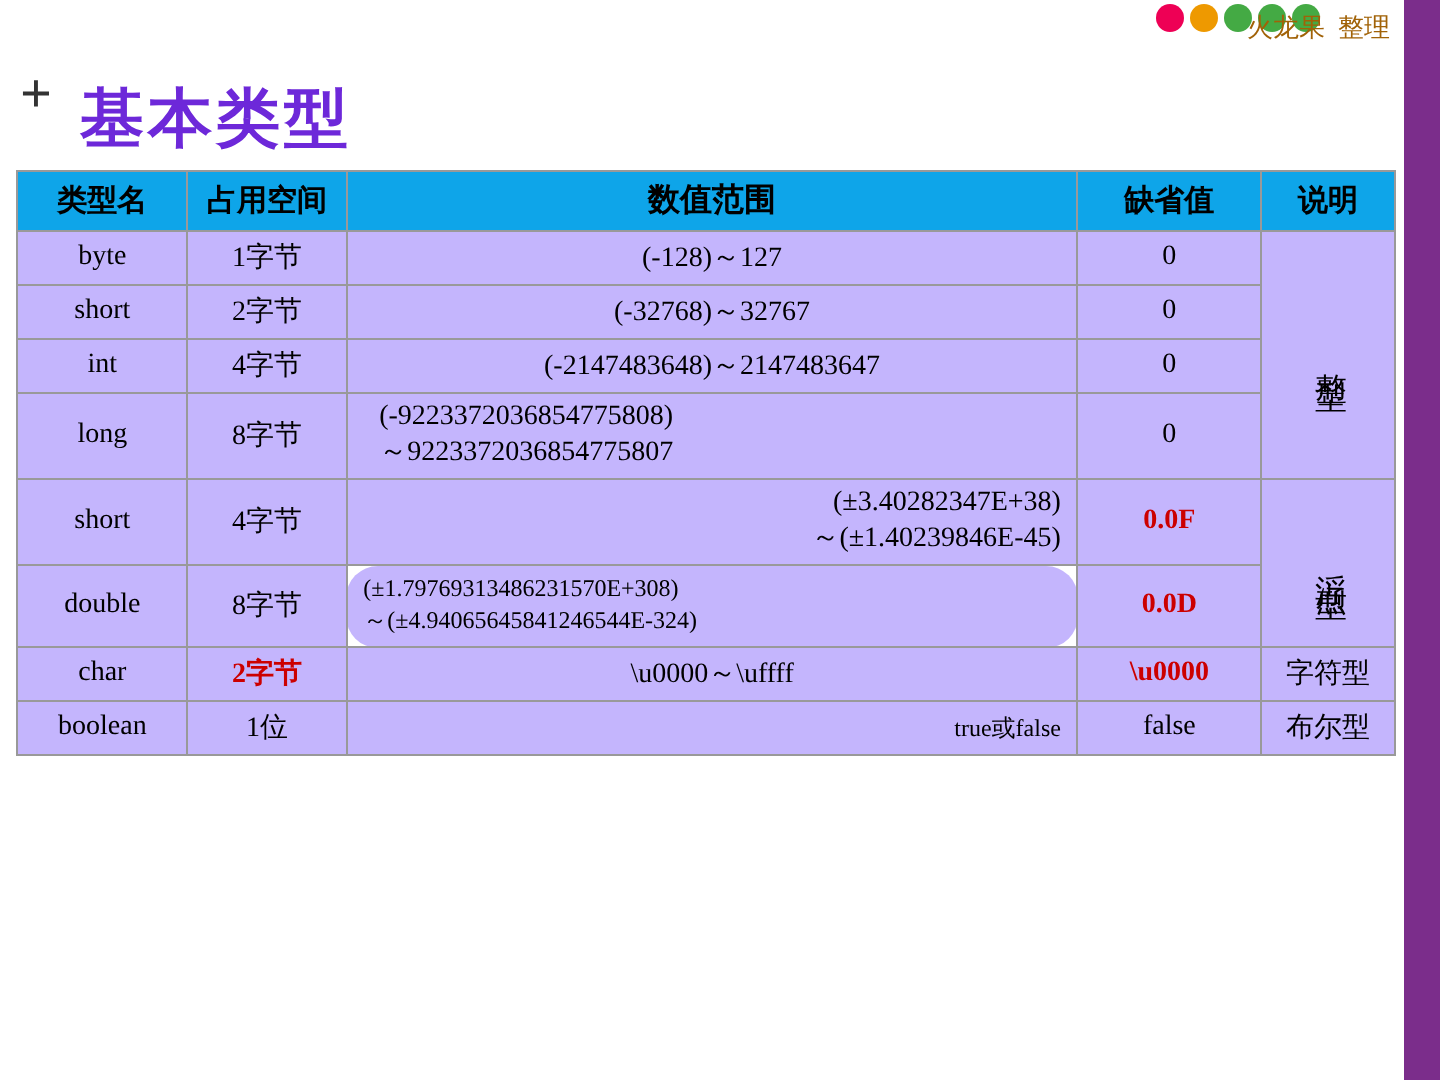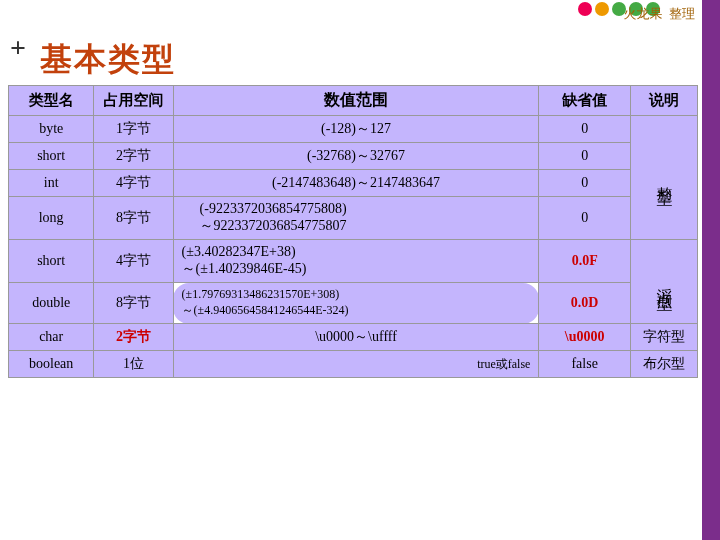--- a/index.html
+++ b/index.html
@@ -42,21 +42,21 @@
       color: #333;
     }
 
     
     .page-title {
       position: absolute;
       top: 38px;
       left: 40px;
       font-size: 32px;
       font-weight: bold;
-      color: #c2410c;
+      color: #6d28d9;
       letter-spacing: 2px;
     }
 
     
     .right-bar {
       position: absolute;
       top: 0;
       right: 0;
       width: 18px;
       height: 540px;
@@ -87,21 +87,21 @@
     }
 
     th, td {
       border: 1px solid #999;
       padding: 4px 8px;
       text-align: center;
       vertical-align: middle;
     }
 
     thead th {
-      background: #c4b5fd;
+      background: #0ea5e9;
       font-weight: bold;
       font-size: 15px;
     }
 
     .col-type { width: 70px; }
     .col-space { width: 65px; }
     .col-range { width: 300px; }
     .col-default { width: 75px; }
     .col-note { width: 55px; }
 
@@ -178,30 +178,30 @@
       <tr>
         <td>int</td>
         <td>4字节</td>
         <td>(-2147483648)～2147483647</td>
         <td>0</td>
       </tr>
 
       <tr>
         <td>long</td>
         <td>8字节</td>
-        <td style="text-align:left; padding-left:26px;">
+        <td style="text-align:left; padding-left:16px;">
           (-9223372036854775808)<br>～9223372036854775807
         </td>
         <td>0</td>
       </tr>
 
       <tr>
         <td>short</td>
         <td>4字节</td>
-        <td style="text-align:left; padding-left:8px;margin-left:20px;">
+        <td style="text-align:right; padding-left:8px;margin-left:20px;">
           (±3.40282347E+38)<br>～(±1.40239846E-45)
         </td>
         <td><span class="default-red">0.0F</span></td>
         <td rowspan="2" style="font-size:16px; vertical-align:middle;">
           <span style="writing-mode:vertical-rl; letter-spacing:4px;">浮点型</span>
         </td>
       </tr>
 
       <tr>
         <td>double</td>

